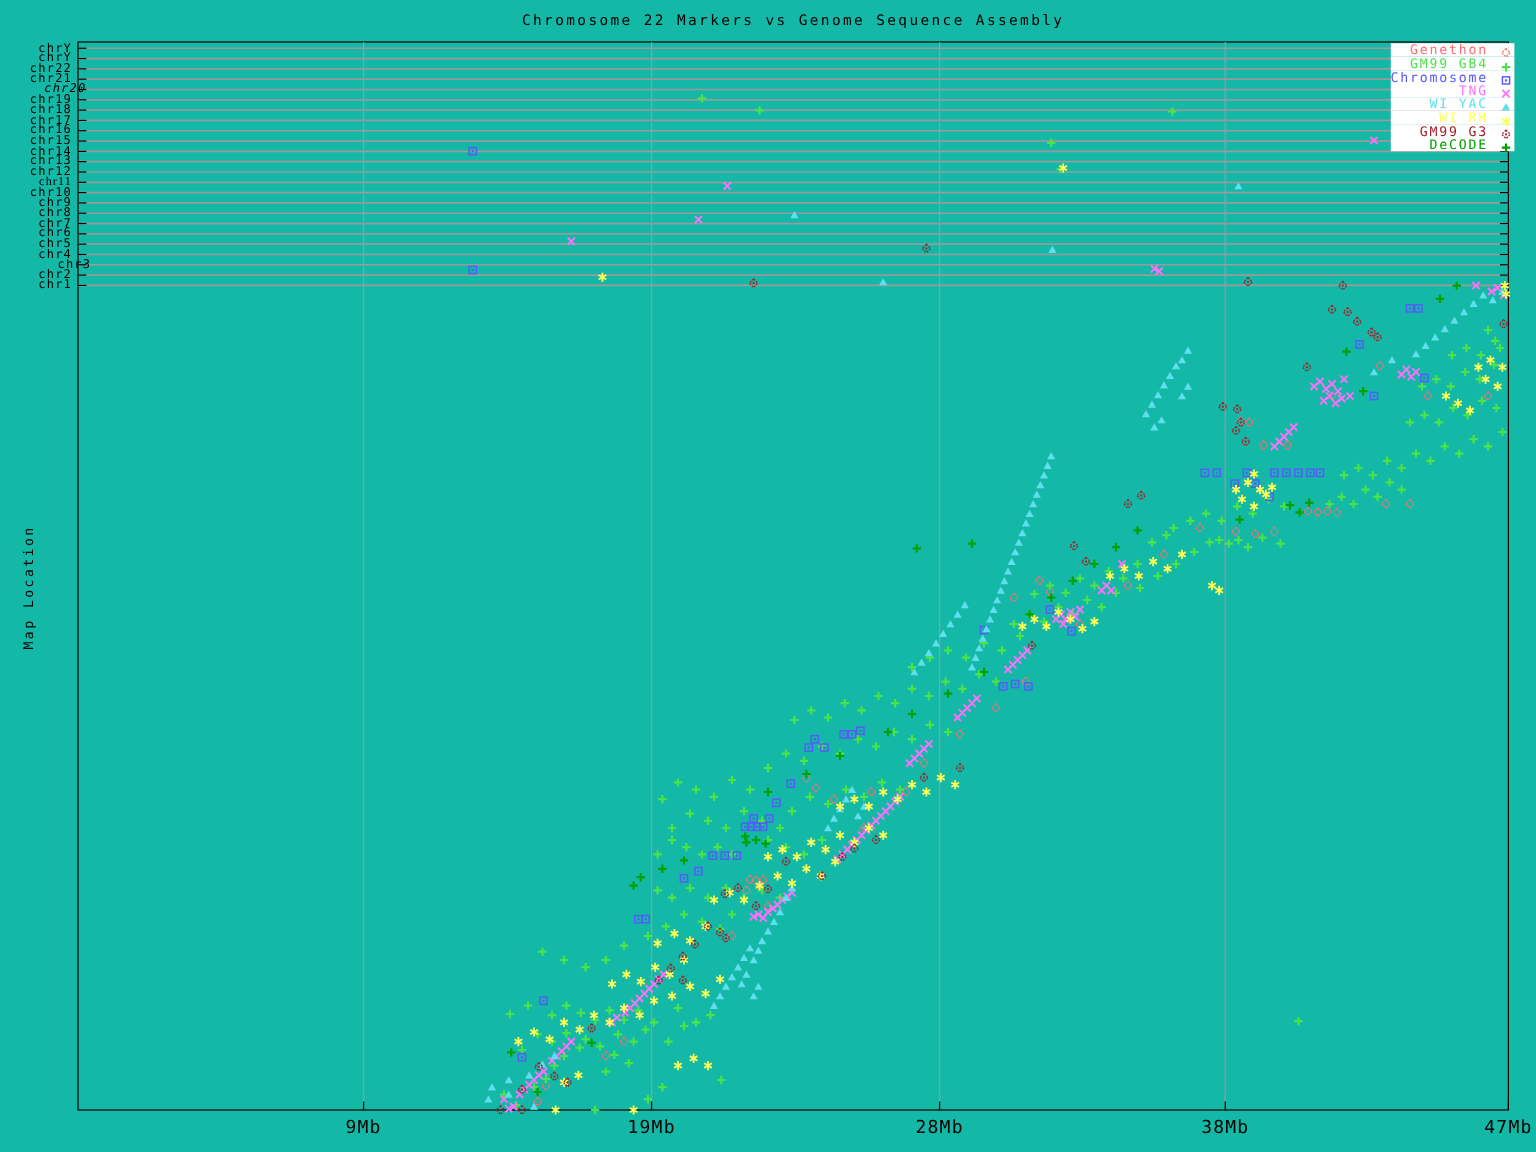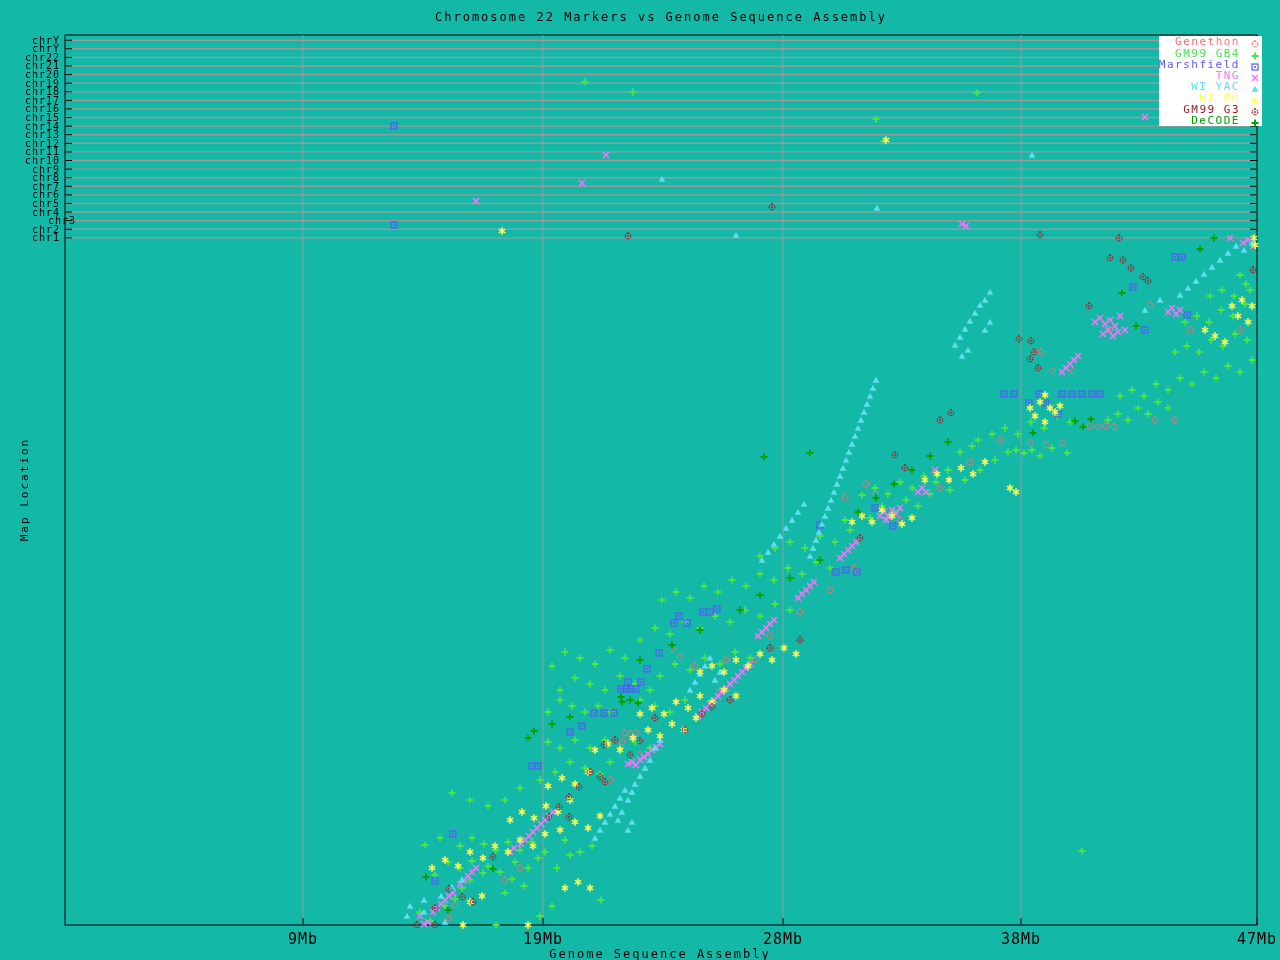--- a/index.html
+++ b/index.html
@@ -876,38 +876,37 @@
           <path d="M1079.5,427 H1086.5 M1083,423.5 V430.5" stroke="#00a000" stroke-width="1.8" fill="none"></path>
           <path d="M1087.5,419 H1094.5 M1091,415.5 V422.5" stroke="#00a000" stroke-width="1.8" fill="none"></path>
           <path d="M1196.5,249 H1203.5 M1200,245.5 V252.5" stroke="#00a000" stroke-width="1.8" fill="none"></path>
           <path d="M1132.5,326 H1139.5 M1136,322.5 V329.5" stroke="#00a000" stroke-width="1.8" fill="none"></path>
           <path d="M1118.5,293 H1125.5 M1122,289.5 V296.5" stroke="#00a000" stroke-width="1.8" fill="none"></path>
         </g>
       </g>
     </svg>
 
   <div class="title">Chromosome 22 Markers vs Genome Sequence Assembly</div>
-  <div class="xlabel">Genome Sequence Assembly</div>
   <div class="ylabel">Map Location</div>
 
   <div id="chr-labels">
       <div class="chrlabel" style="left: 2px; top: 35.7px;">chrY</div>
       <div class="chrlabel" style="left: 2px; top: 44.293px;">chrY</div>
       <div class="chrlabel" style="left: 2px; top: 52.886px;">chr22</div>
       <div class="chrlabel" style="left: 2px; top: 61.479px;">chr21</div>
-      <div class="chrlabel" style="left: 2px; top: 70.072px;">chr20</div>
+      <div class="chrlabel" style="left: 14px; top: 70.072px; font-style: italic;">chr20</div>
       <div class="chrlabel" style="left: 2px; top: 78.665px;">chr19</div>
       <div class="chrlabel" style="left: 2px; top: 87.258px;">chr18</div>
       <div class="chrlabel" style="left: 2px; top: 95.851px;">chr17</div>
       <div class="chrlabel" style="left: 2px; top: 104.444px;">chr16</div>
       <div class="chrlabel" style="left: 2px; top: 113.037px;">chr15</div>
       <div class="chrlabel" style="left: 2px; top: 121.63px;">chr14</div>
       <div class="chrlabel" style="left: 2px; top: 130.223px;">chr13</div>
       <div class="chrlabel" style="left: 2px; top: 138.816px;">chr12</div>
-      <div class="chrlabel" style="left: 2px; top: 147.409px;">chr11</div>
+      <div class="chrlabel" style="left: 2px; top: 147.409px; font-family: Liberation Serif, serif;">chr11</div>
       <div class="chrlabel" style="left: 2px; top: 156.002px;">chr10</div>
       <div class="chrlabel" style="left: 2px; top: 164.595px;">chr9</div>
       <div class="chrlabel" style="left: 2px; top: 173.188px;">chr8</div>
       <div class="chrlabel" style="left: 2px; top: 181.781px;">chr7</div>
       <div class="chrlabel" style="left: 2px; top: 190.374px;">chr6</div>
       <div class="chrlabel" style="left: 2px; top: 198.967px;">chr5</div>
       <div class="chrlabel" style="left: 2px; top: 207.56px;">chr4</div>
       <div class="chrlabel" style="left: 18px; top: 216.153px;">chr3</div>
       <div class="chrlabel" style="left: 2px; top: 224.746px;">chr2</div>
       <div class="chrlabel" style="left: 2px; top: 233.339px;">chr1</div>
@@ -927,21 +926,21 @@
             <path d="M7,2.5 L10.5,6 L7,9.5 L3.5,6 Z" fill="none" stroke="#ff6e6e" stroke-width="1.1" stroke-dasharray="1.6,1"></path>
           </svg></span>
       </div>
     <div class="lg-row">
         <span class="lg-label" style="color:#4ae44a">GM99 GB4</span>
         <span class="lg-glyph"><svg width="14" height="12">
             <path d="M3.5,6 H10.5 M7,2.5 V9.5" stroke="#4ae44a" stroke-width="1.8" fill="none"></path>
           </svg></span>
       </div>
     <div class="lg-row">
-        <span class="lg-label" style="color:#5858ff">Marshfield</span>
+        <span class="lg-label" style="color:#5858ff">Chromosome</span>
         <span class="lg-glyph"><svg width="14" height="12">
             <rect x="4" y="3" width="6" height="6" fill="none" stroke="#5858ff" stroke-width="1.2"></rect>
             <rect x="6.1" y="5.1" width="1.8" height="1.8" fill="#5858ff"></rect>
           </svg></span>
       </div>
     <div class="lg-row">
         <span class="lg-label" style="color:#ff70ff">TNG</span>
         <span class="lg-glyph"><svg width="14" height="12">
             <path d="M4,3 L10,9 M4,9 L10,3" stroke="#ff70ff" stroke-width="1.5" fill="none"></path>
           </svg></span>

